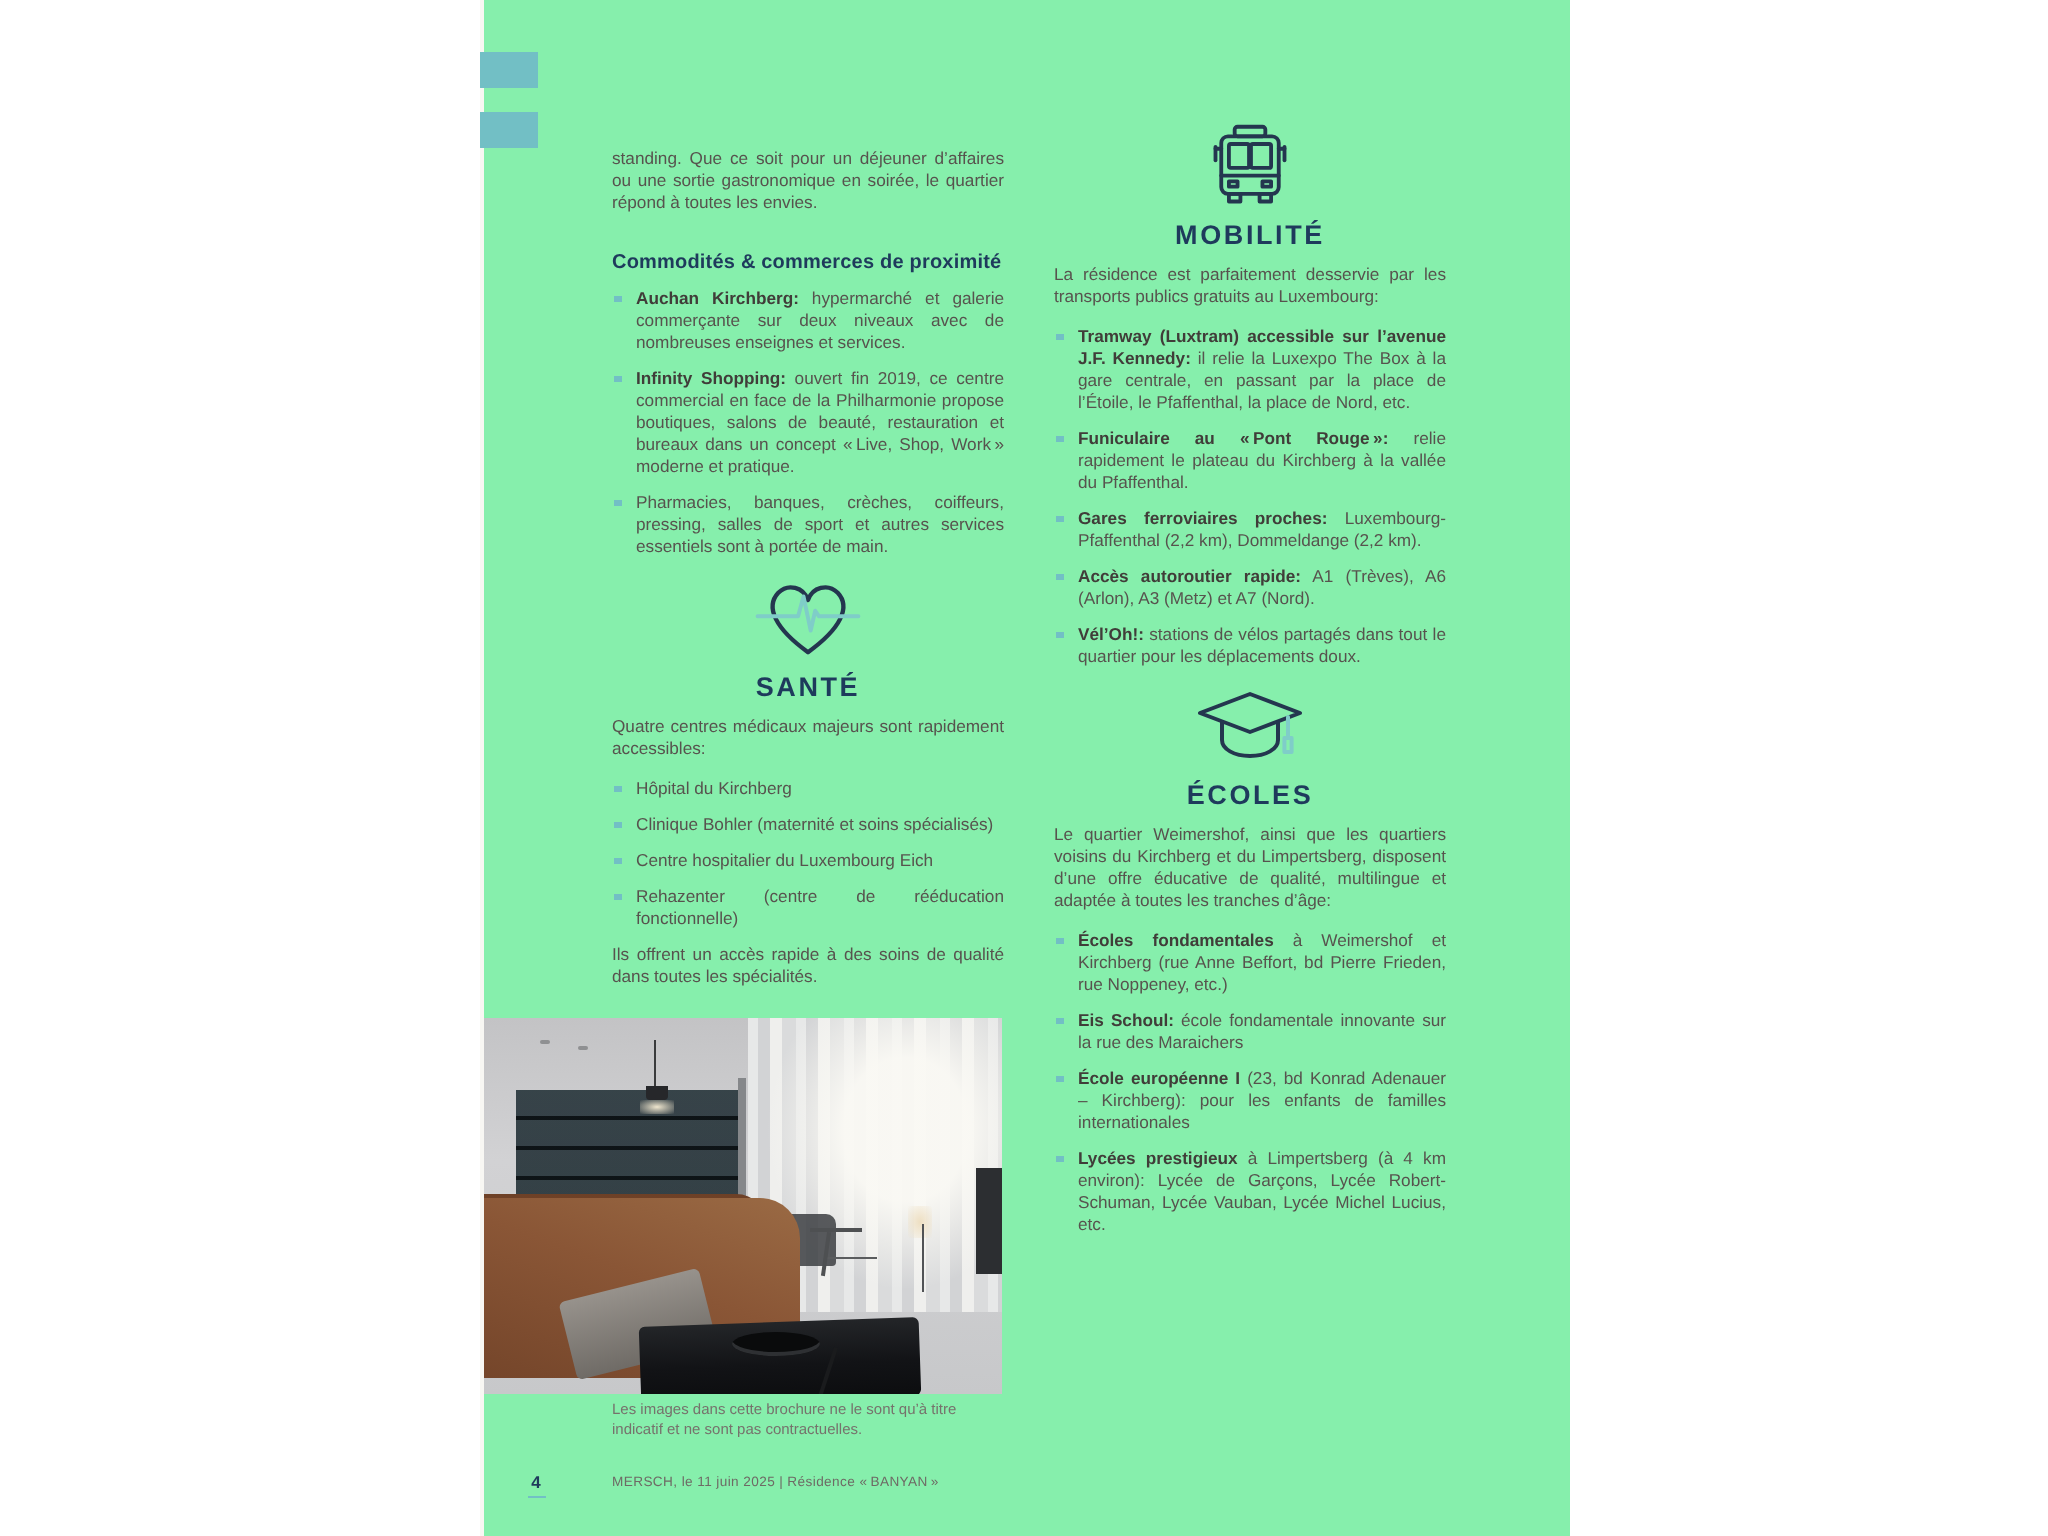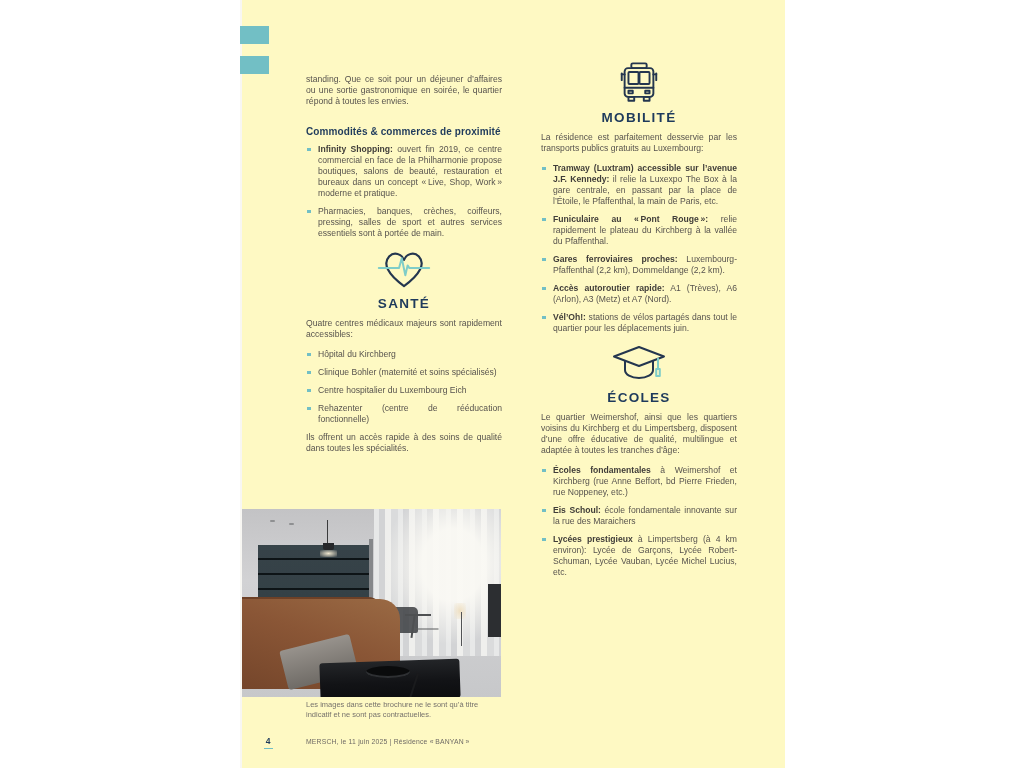--- a/index.html
+++ b/index.html
@@ -4,28 +4,28 @@
 <style>
   html,body{margin:0;padding:0;}
   body{
     width:1024px;height:768px;position:relative;overflow:hidden;
     background:#ffffff;
     font-family:"Liberation Sans", sans-serif;
     -webkit-font-smoothing:antialiased;
   }
   .page{
     position:absolute;left:240px;top:0;width:545px;height:768px;
-    background:#fef9c3;border-left:2px solid #f8f7f3;box-sizing:border-box;
+    background:#86efac;border-left:2px solid #f8f7f3;box-sizing:border-box;
   }
   .corner-marker{position:absolute;left:-2px;width:29px;height:18px;background:#72bfc5;}
   .cm1{top:26px;} .cm2{top:56px;}
 
   .col{position:absolute;top:0;width:196px;color:#57534e;font-size:8.6px;line-height:11px;}
   .col-left{left:64px;}
-  .col-right{left:299px;}
+  .col-right{left:285px;}
   p{margin:0 0 9px;text-align:justify;}
   .continuation{margin-top:74px;}
   .subhead{
     font-size:10px;font-weight:bold;color:#1e3a5c;
     margin:19px 0 7px;text-align:left;letter-spacing:0.1px;
   }
   .section-head{
     font-size:13.5px;font-weight:bold;color:#1e3a5c;
     letter-spacing:1.3px;text-align:center;margin:6px 0 9px;
   }
@@ -114,20 +114,21 @@
 <div class="page">
 
   <div class="corner-marker cm1"></div>
   <div class="corner-marker cm2"></div>
 
   <div class="col col-left">
     <p class="continuation">standing. Que ce soit pour un déjeuner d’affaires ou une sortie gastronomique en soirée, le quartier répond à toutes les envies.</p>
 
     <div class="subhead">Commodités &amp; commerces de proximité</div>
     <ul>
+      <li><span class="sq"></span><span class="blead">Auchan Kirchberg:</span><span> hypermarché et galerie commerçante sur deux niveaux avec de nombreuses enseignes et services.</span></li>
       <li><span class="sq"></span><span class="blead">Infinity Shopping:</span><span> ouvert fin 2019, ce centre commercial en face de la Philharmonie propose boutiques, salons de beauté, restauration et bureaux dans un concept « Live, Shop, Work » moderne et pratique.</span></li>
       <li><span class="sq"></span><span class="blead"></span><span>Pharmacies, banques, crèches, coiffeurs, pressing, salles de sport et autres services essentiels sont à portée de main.</span></li>
     </ul>
 
     <div class="icon-wrap">
       <svg width="54" height="46" viewBox="0 0 60 50" fill="none">
         <path d="M30 44 C12 31 6 19 13.5 11 C19 5.5 27.5 8 30 15 C32.5 8 41 5.5 46.5 11 C54 19 48 31 30 44 Z" stroke="#24364f" stroke-width="2.4" stroke-linejoin="round"></path>
         <polyline points="2,24 20,24 24.5,24 27.5,13 31.5,32 34,21 36,24 58,24" stroke="#7fcdc8" stroke-width="2.2" fill="none" stroke-linejoin="round" stroke-linecap="round"></polyline>
       </svg>
     </div>
@@ -156,40 +157,41 @@
         <line x1="9" y1="29" x2="39" y2="29"></line>
         <rect x="13" y="32" width="4.5" height="2.8"></rect>
         <rect x="30.5" y="32" width="4.5" height="2.8"></rect>
         <rect x="13" y="38.5" width="6" height="4"></rect>
         <rect x="29" y="38.5" width="6" height="4"></rect>
       </svg>
     </div>
     <div class="section-head">MOBILITÉ</div>
     <p>La résidence est parfaitement desservie par les transports publics gratuits au Luxembourg:</p>
     <ul>
-      <li><span class="sq"></span><span class="blead">Tramway (Luxtram) accessible sur l’avenue J.F. Kennedy:</span><span> il relie la Luxexpo The Box à la gare centrale, en passant par la place de l’Étoile, le Pfaffenthal, la main de Paris, etc.</span></li>
+      <li><span class="sq"></span><span class="blead">Tramway (Luxtram) accessible sur l’avenue J.F. Kennedy:</span><span> il relie la Luxexpo The Box à la gare centrale, en passant par la place de l’Étoile, le Pfaffenthal, la place de Nord, etc.</span></li>
       <li><span class="sq"></span><span class="blead">Funiculaire au « Pont Rouge »:</span><span> relie rapidement le plateau du Kirchberg à la vallée du Pfaffenthal.</span></li>
       <li><span class="sq"></span><span class="blead">Gares ferroviaires proches:</span><span> Luxembourg-Pfaffenthal (2,2 km), Dommeldange (2,2 km).</span></li>
       <li><span class="sq"></span><span class="blead">Accès autoroutier rapide:</span><span> A1 (Trèves), A6 (Arlon), A3 (Metz) et A7 (Nord).</span></li>
-      <li><span class="sq"></span><span class="blead">Vél’Oh!:</span><span> stations de vélos partagés dans tout le quartier pour les déplacements juin.</span></li>
+      <li><span class="sq"></span><span class="blead">Vél’Oh!:</span><span> stations de vélos partagés dans tout le quartier pour les déplacements doux.</span></li>
     </ul>
 
     <div class="icon-wrap" style="margin-top:10px;">
       <svg width="56" height="42" viewBox="0 0 56 42" fill="none" stroke="#24364f" stroke-width="2" stroke-linecap="round" stroke-linejoin="round">
         <polygon points="28,3 53,12.5 28,22 3,12.5"></polygon>
         <path d="M14 17 L14 26 C14 30.5 20 34 28 34 C36 34 42 30.5 42 26 L42 17"></path>
         <line x1="47" y1="14.5" x2="47" y2="25" stroke="#7fcdc8"></line>
         <rect x="45.2" y="25" width="3.6" height="7" stroke="#7fcdc8"></rect>
       </svg>
     </div>
     <div class="section-head">ÉCOLES</div>
     <p>Le quartier Weimershof, ainsi que les quartiers voisins du Kirchberg et du Limpertsberg, disposent d’une offre éducative de qualité, multilingue et adaptée à toutes les tranches d’âge:</p>
     <ul>
       <li><span class="sq"></span><span class="blead">Écoles fondamentales</span><span> à Weimershof et Kirchberg (rue Anne Beffort, bd Pierre Frieden, rue Noppeney, etc.)</span></li>
       <li><span class="sq"></span><span class="blead">Eis Schoul:</span><span> école fondamentale innovante sur la rue des Maraichers</span></li>
+      <li><span class="sq"></span><span class="blead">École européenne I</span><span> (23, bd Konrad Adenauer – Kirchberg): pour les enfants de familles internationales</span></li>
       <li><span class="sq"></span><span class="blead">Lycées prestigieux</span><span> à Limpertsberg (à 4 km environ): Lycée de Garçons, Lycée Robert-Schuman, Lycée Vauban, Lycée Michel Lucius, etc.</span></li>
     </ul>
   </div>
 
   <div class="photo">
     <div class="ph ph-spot1"></div>
     <div class="ph ph-spot2"></div>
     <div class="ph ph-spot3"></div>
     <div class="ph ph-kitchen"></div>
     <div class="ph ph-kitchen-counter"></div>

